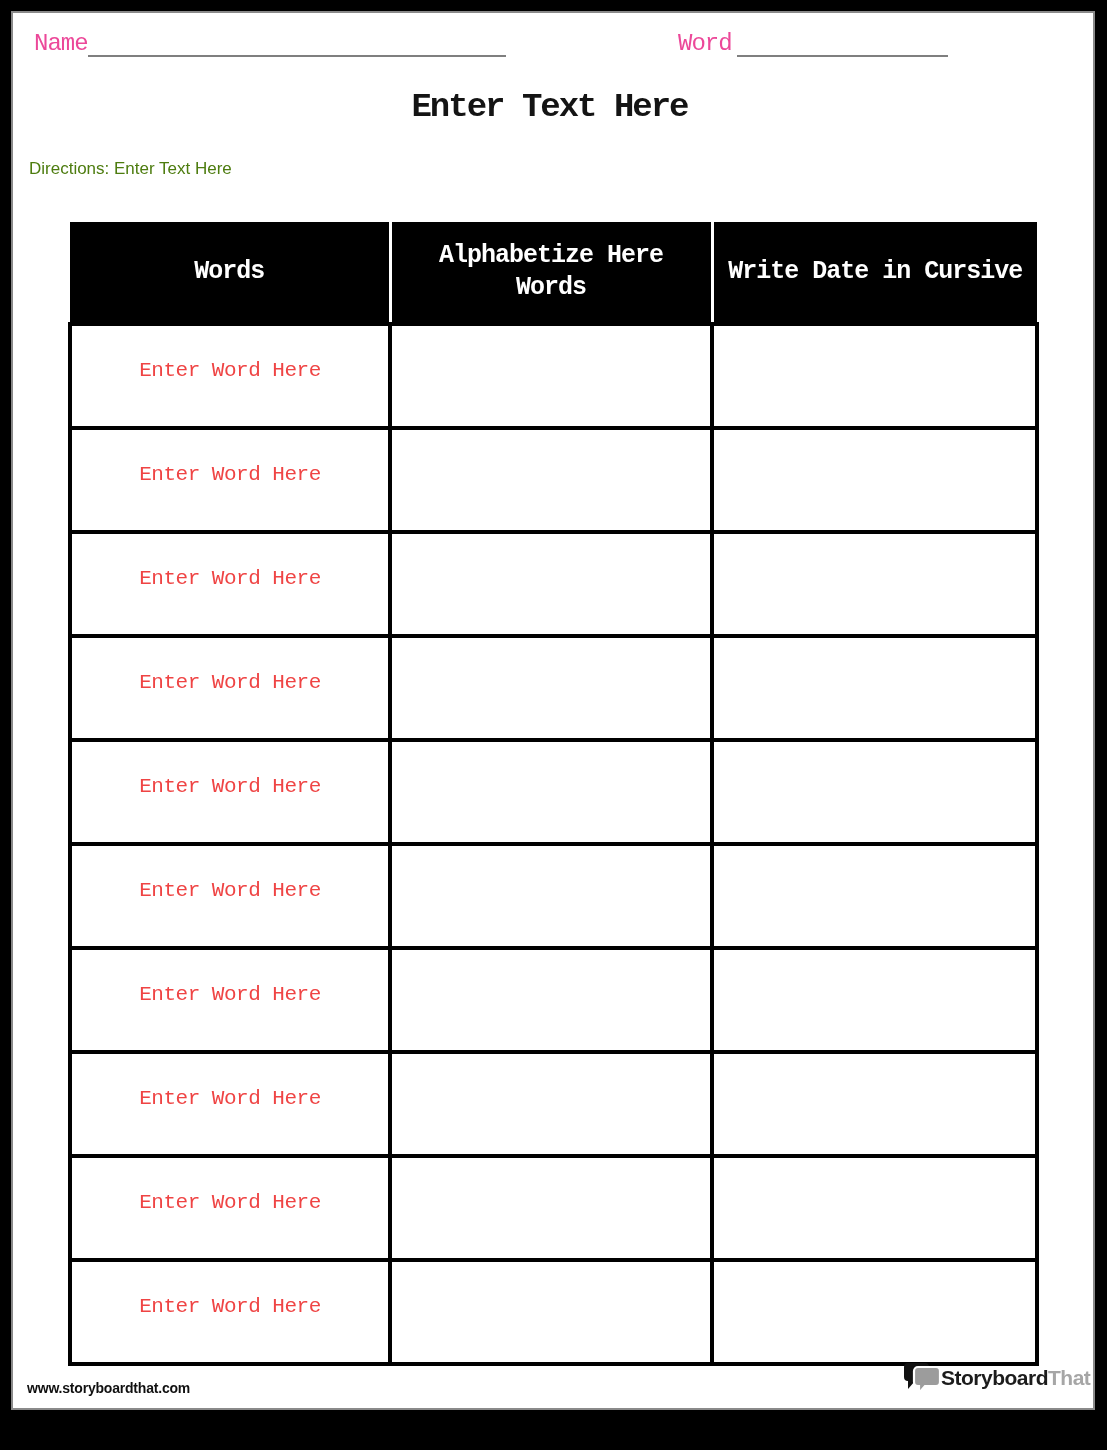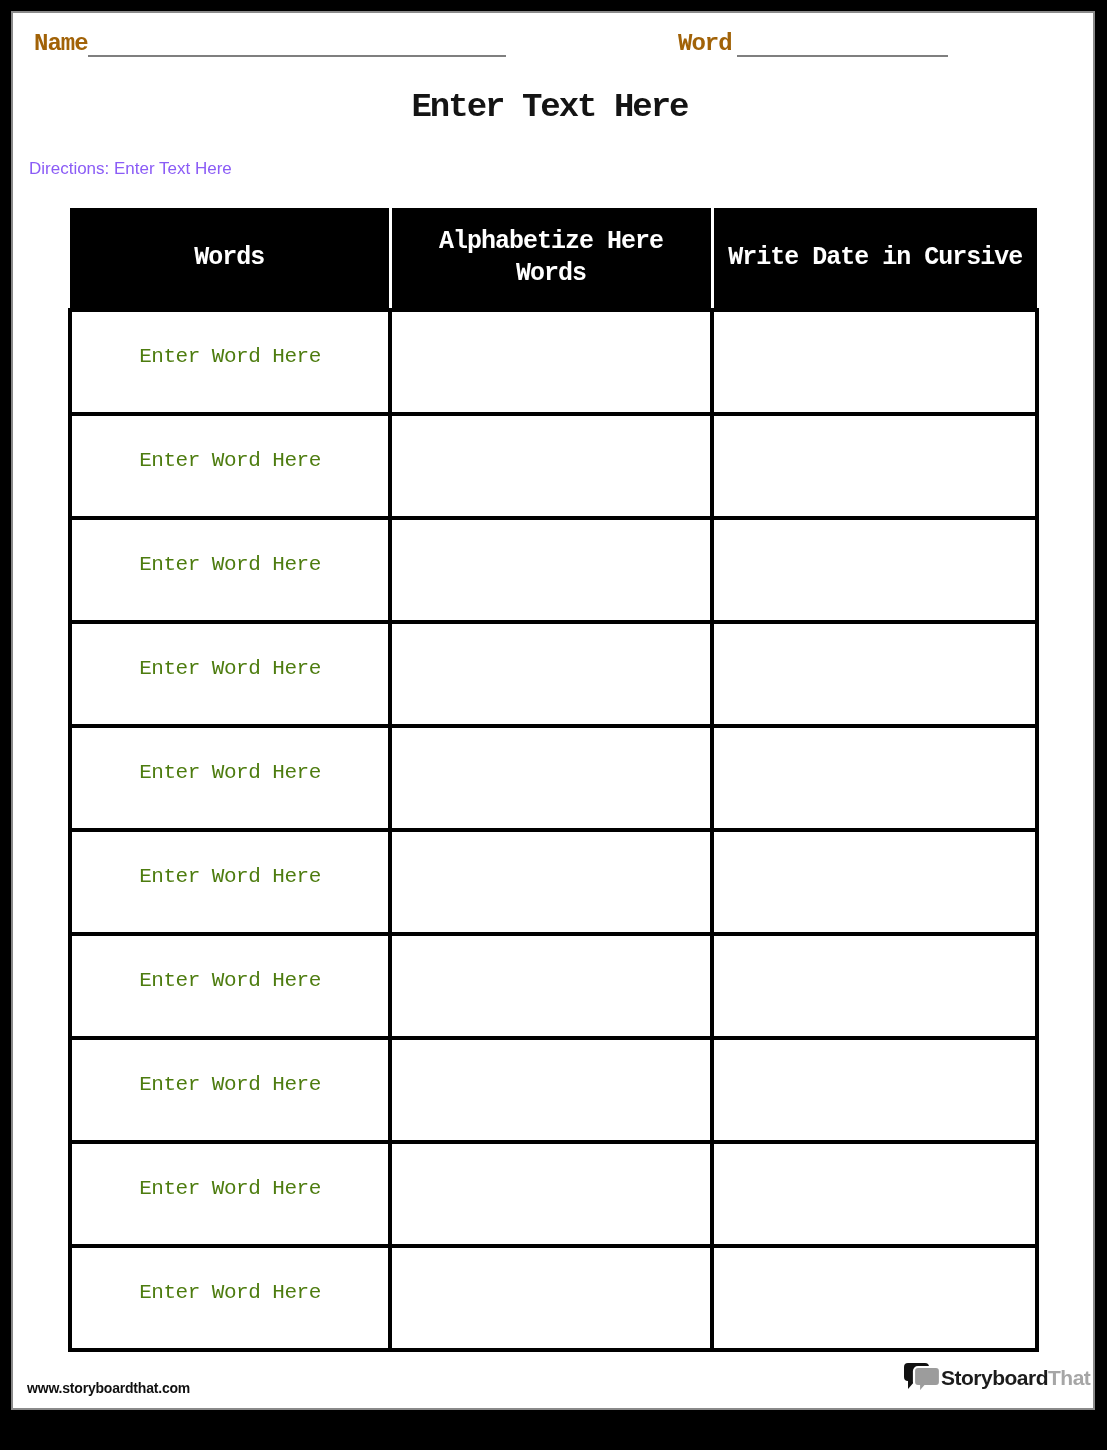--- a/index.html
+++ b/index.html
@@ -15,23 +15,23 @@
     position: absolute;
     left: 11px; top: 11px;
     width: 1084px; height: 1399px;
     background: #fff;
     border: 2px solid #8a8a8a;
   }
   
   .top-label {
     position: absolute;
     font-size: 24px;
-    font-weight: bold;
+    font-weight: normal;
     letter-spacing: -1px;
-    color: #a16207;
+    color: #ec4899;
     white-space: nowrap;
   }
   #name-label { left: 34px; top: 30px; }
   #date-label { left: 678px; top: 30px; }
   .write-line {
     position: absolute;
     border-bottom: 2px solid #7f7f7f;
     height: 0;
   }
   #name-line { left: 88px; top: 55px; width: 418px; }
@@ -45,27 +45,27 @@
     font-size: 34px;
     font-weight: bold;
     letter-spacing: -2px;
     color: #141414;
   }
   .directions {
     position: absolute;
     left: 29px; top: 159px;
     font-family: "Liberation Sans", sans-serif;
     font-size: 17px;
-    color: #8b5cf6;
+    color: #4d7c0f;
   }
 
   
   table.worksheet {
     position: absolute;
-    left: 68px; top: 208px;
+    left: 68px; top: 222px;
     width: 967px;
     border-collapse: collapse;
     table-layout: fixed;
   }
   table.worksheet col.c1 { width: 320px; }
   table.worksheet col.c2 { width: 322px; }
   table.worksheet col.c3 { width: 325px; }
   table.worksheet th {
     background: #000;
     color: #fff;
@@ -79,21 +79,21 @@
     vertical-align: middle;
   }
   table.worksheet th + th { border-left: 3px solid #fff; }
   table.worksheet td {
     height: 104px;
     border: 4px solid #000;
     text-align: center;
     vertical-align: middle;
     font-size: 21px;
     letter-spacing: -0.5px;
-    color: #4d7c0f;
+    color: #ef4444;
     padding: 0 6px 12px 6px;
   }
 
   
   .site-url {
     position: absolute;
     left: 27px; top: 1380px;
     font-family: "Liberation Sans", sans-serif;
     font-size: 14px;
     font-weight: bold;

